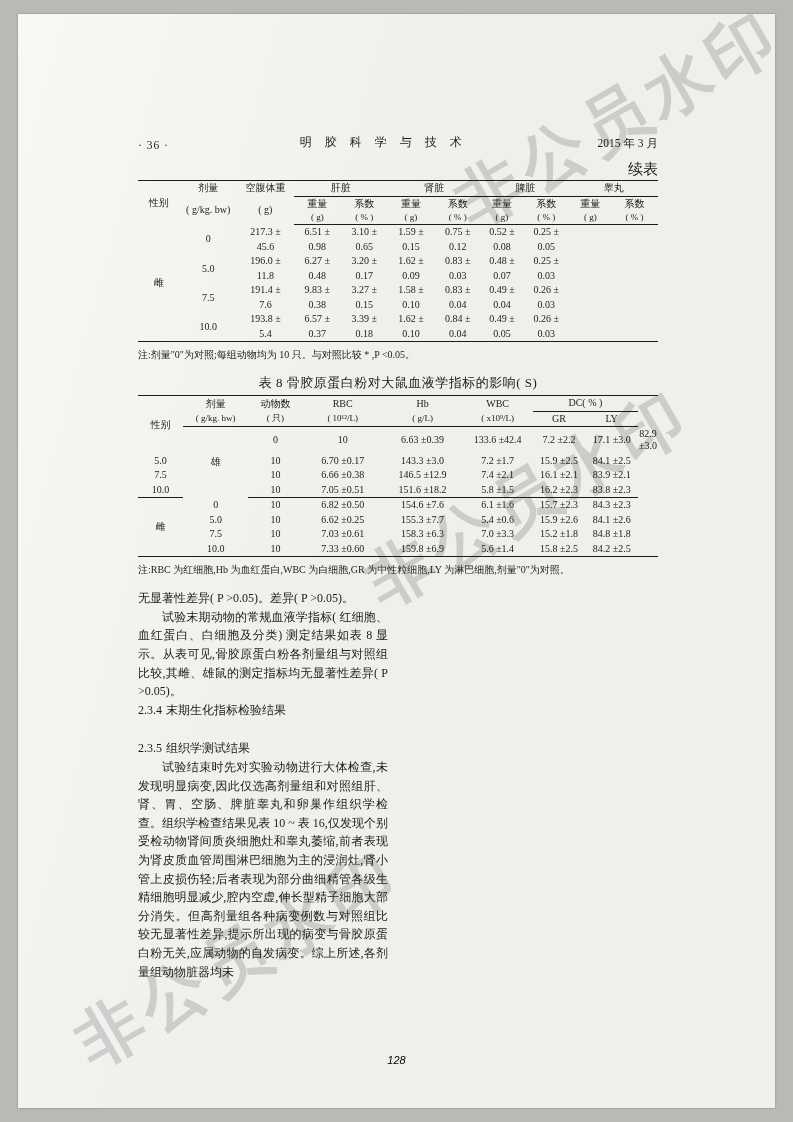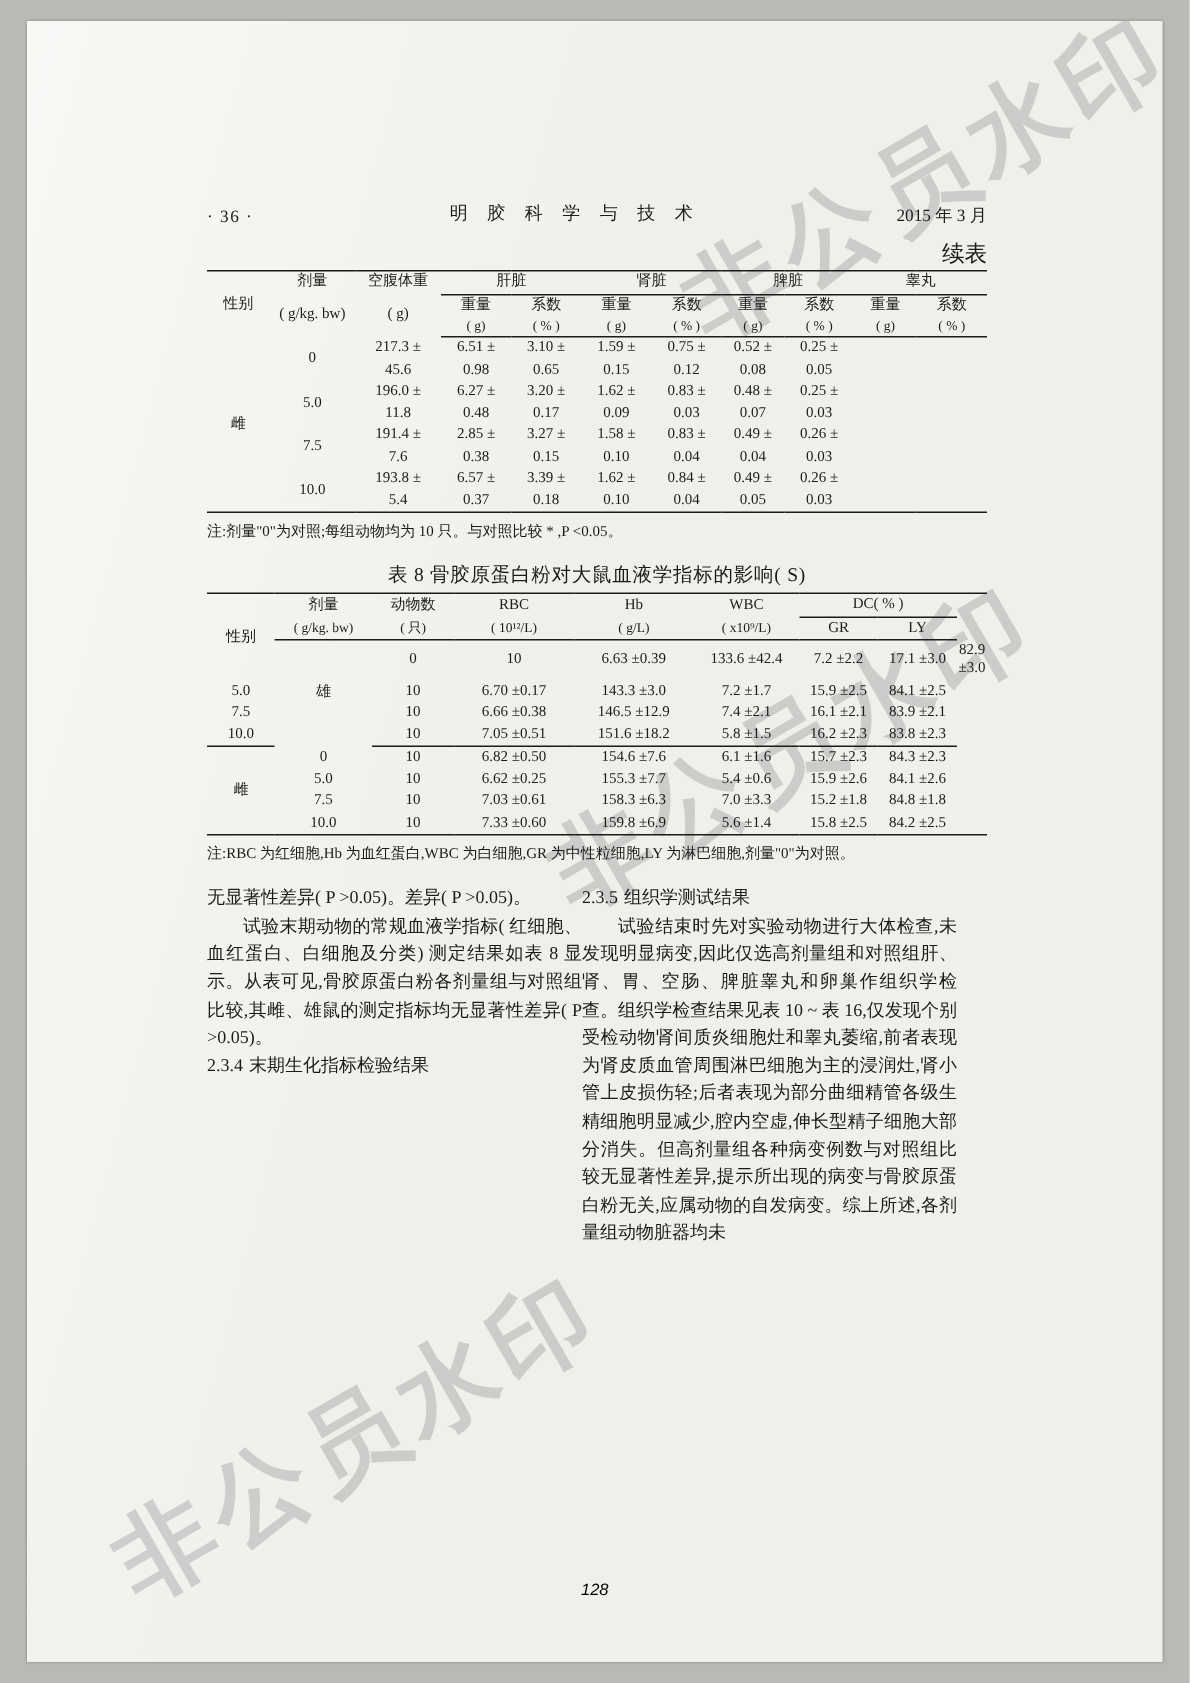--- a/index.html
+++ b/index.html
@@ -97,21 +97,23 @@
   .tbl-title{
     text-align:center;
     font-size:13px;
     margin:2px 0 3px 0;
     letter-spacing:.5px;
   }
 
   
   .cols{
     display:flex;
+    gap:20px;
     margin-top:8px;
+    flex-direction:column;
   }
   .col{
     width:250px;
     font-size:12px;
     line-height:1.55;
     text-align:justify;
   }
   .col p{margin:0;}
   .col p.ind{text-indent:24px;}
   .head{margin:0;font-size:12px;}
@@ -239,21 +241,21 @@
         <td>0.03</td>
         <td>0.07</td>
         <td>0.03</td>
         <td></td>
         <td></td>
       </tr>
 
       <tr>
         <td rowspan="2">7.5</td>
         <td>191.4 ±</td>
-        <td>2.85 ±</td>
+        <td>9.83 ±</td>
         <td>3.27 ±</td>
         <td>1.58 ±</td>
         <td>0.83 ±</td>
         <td>0.49 ±</td>
         <td>0.26 ±</td>
         <td></td>
         <td></td>
       </tr>
       <tr>
         <td>7.6</td>

